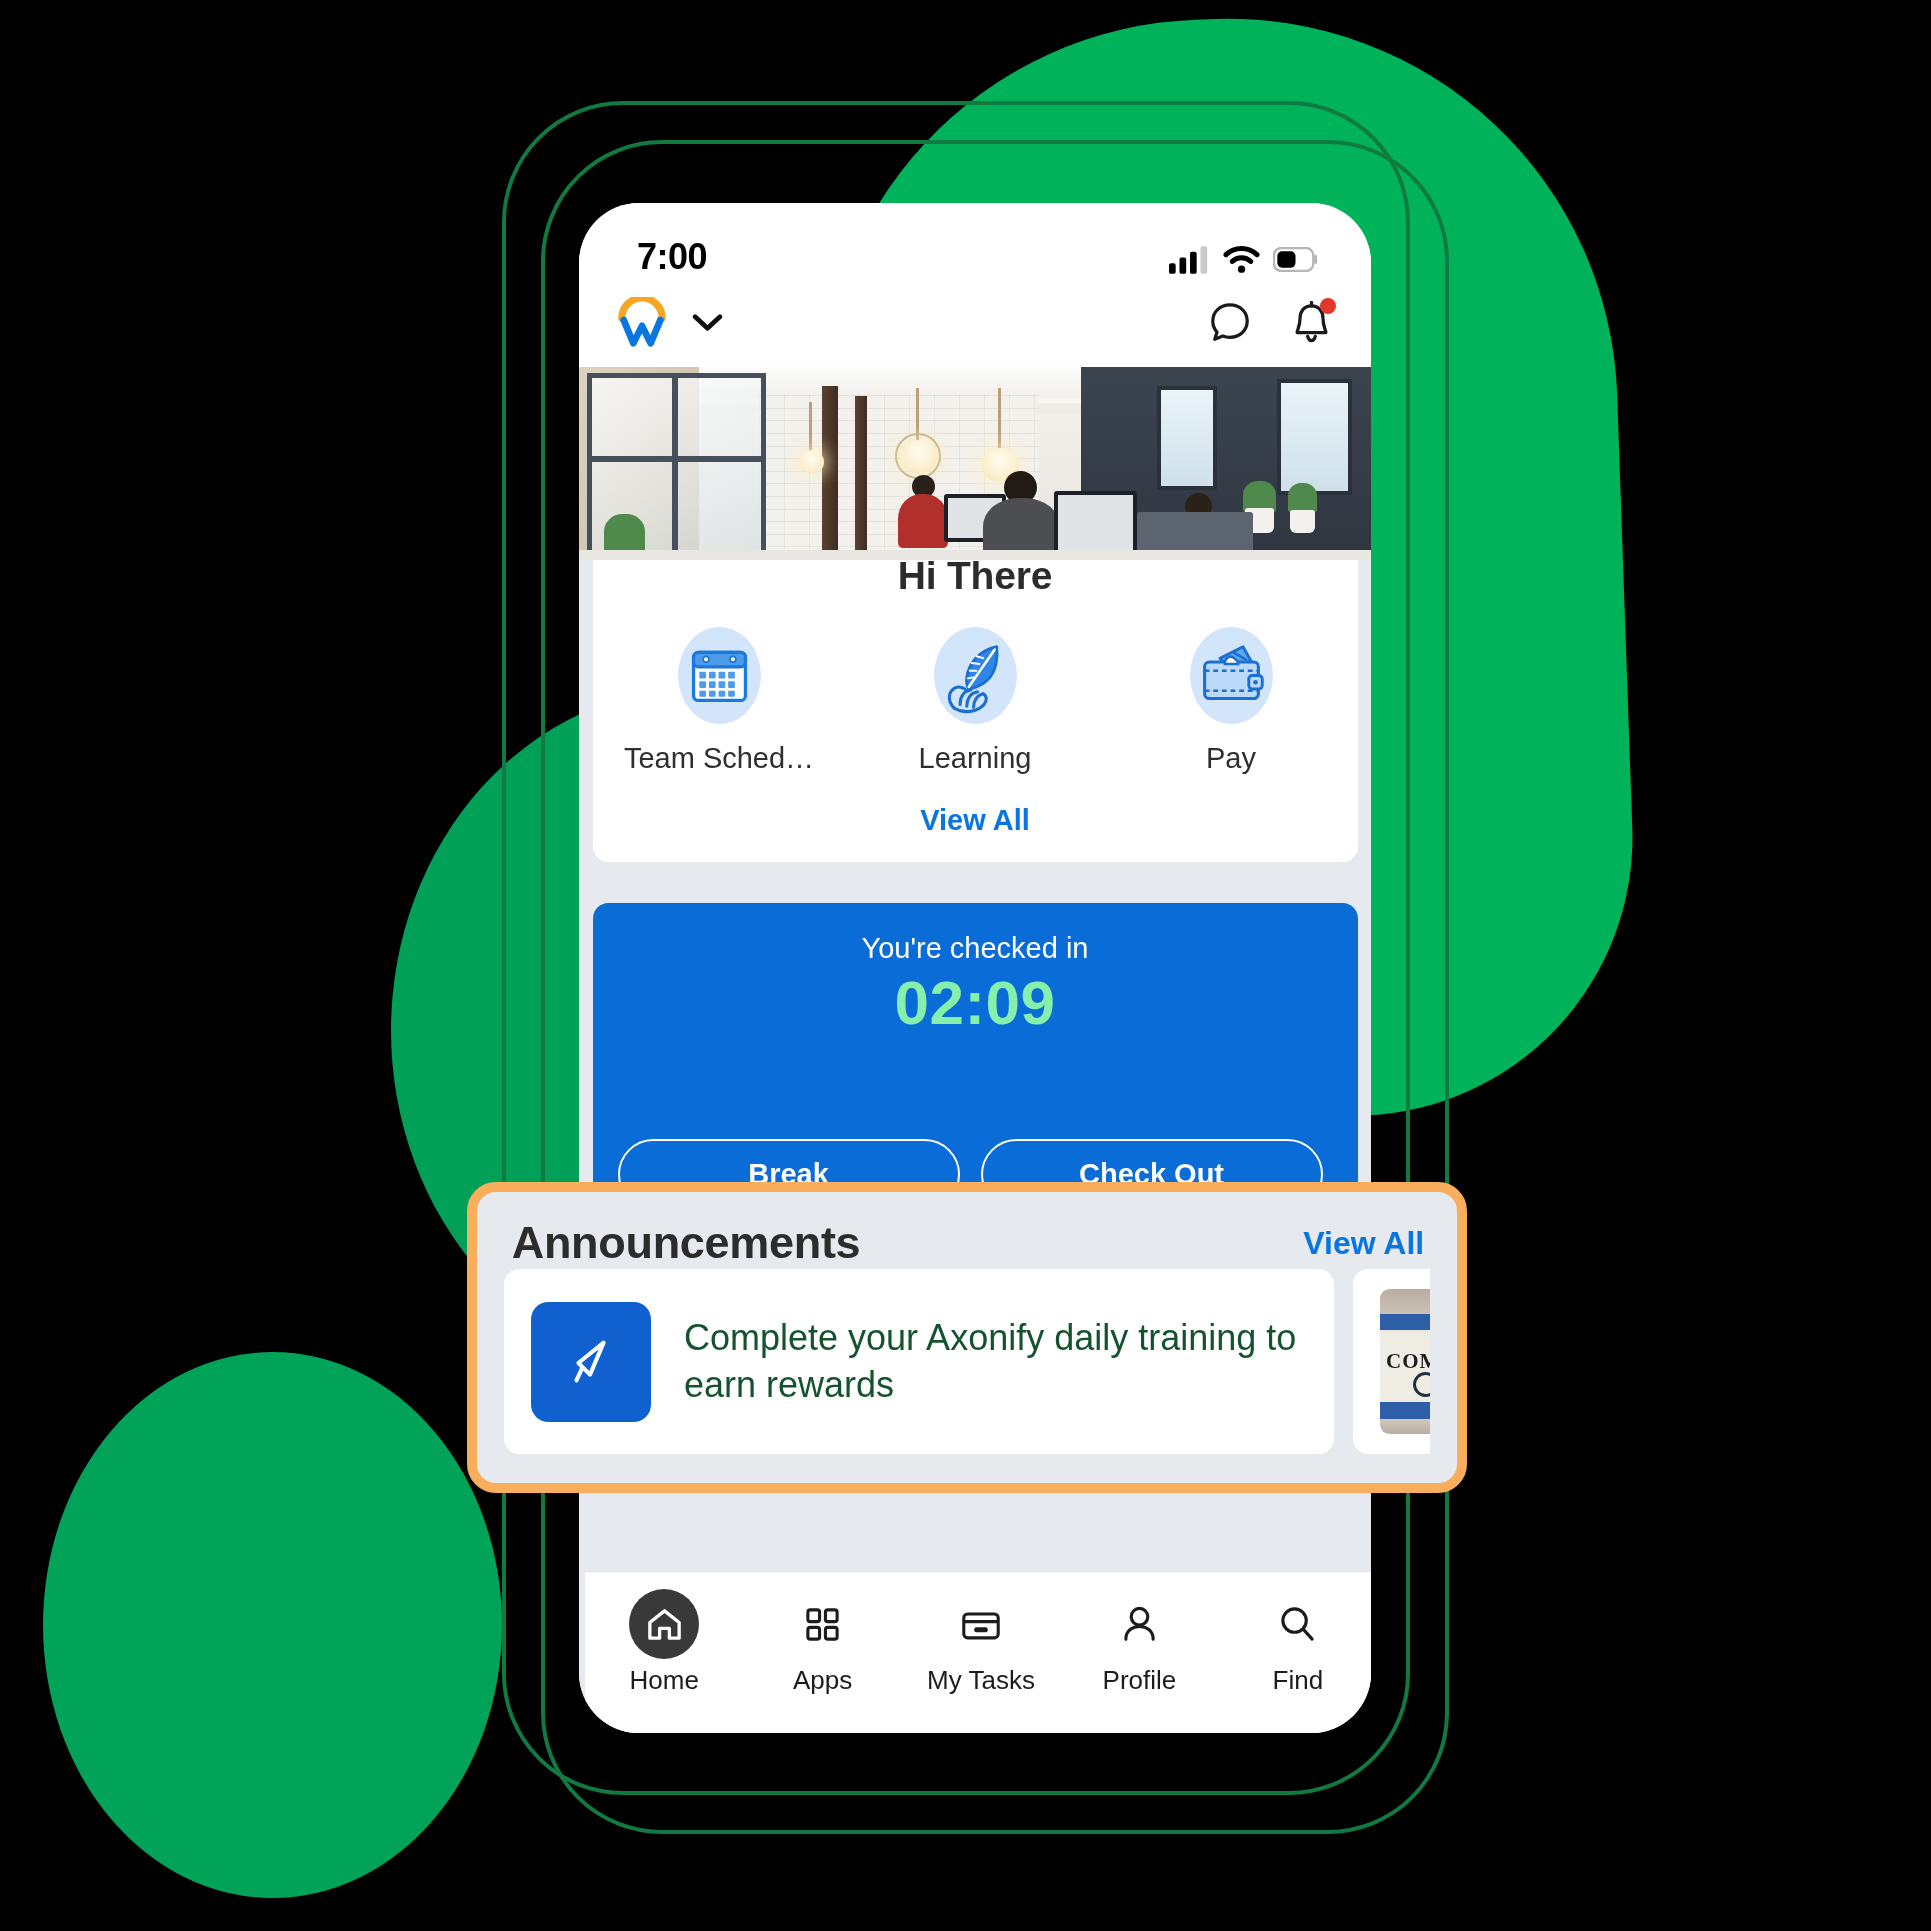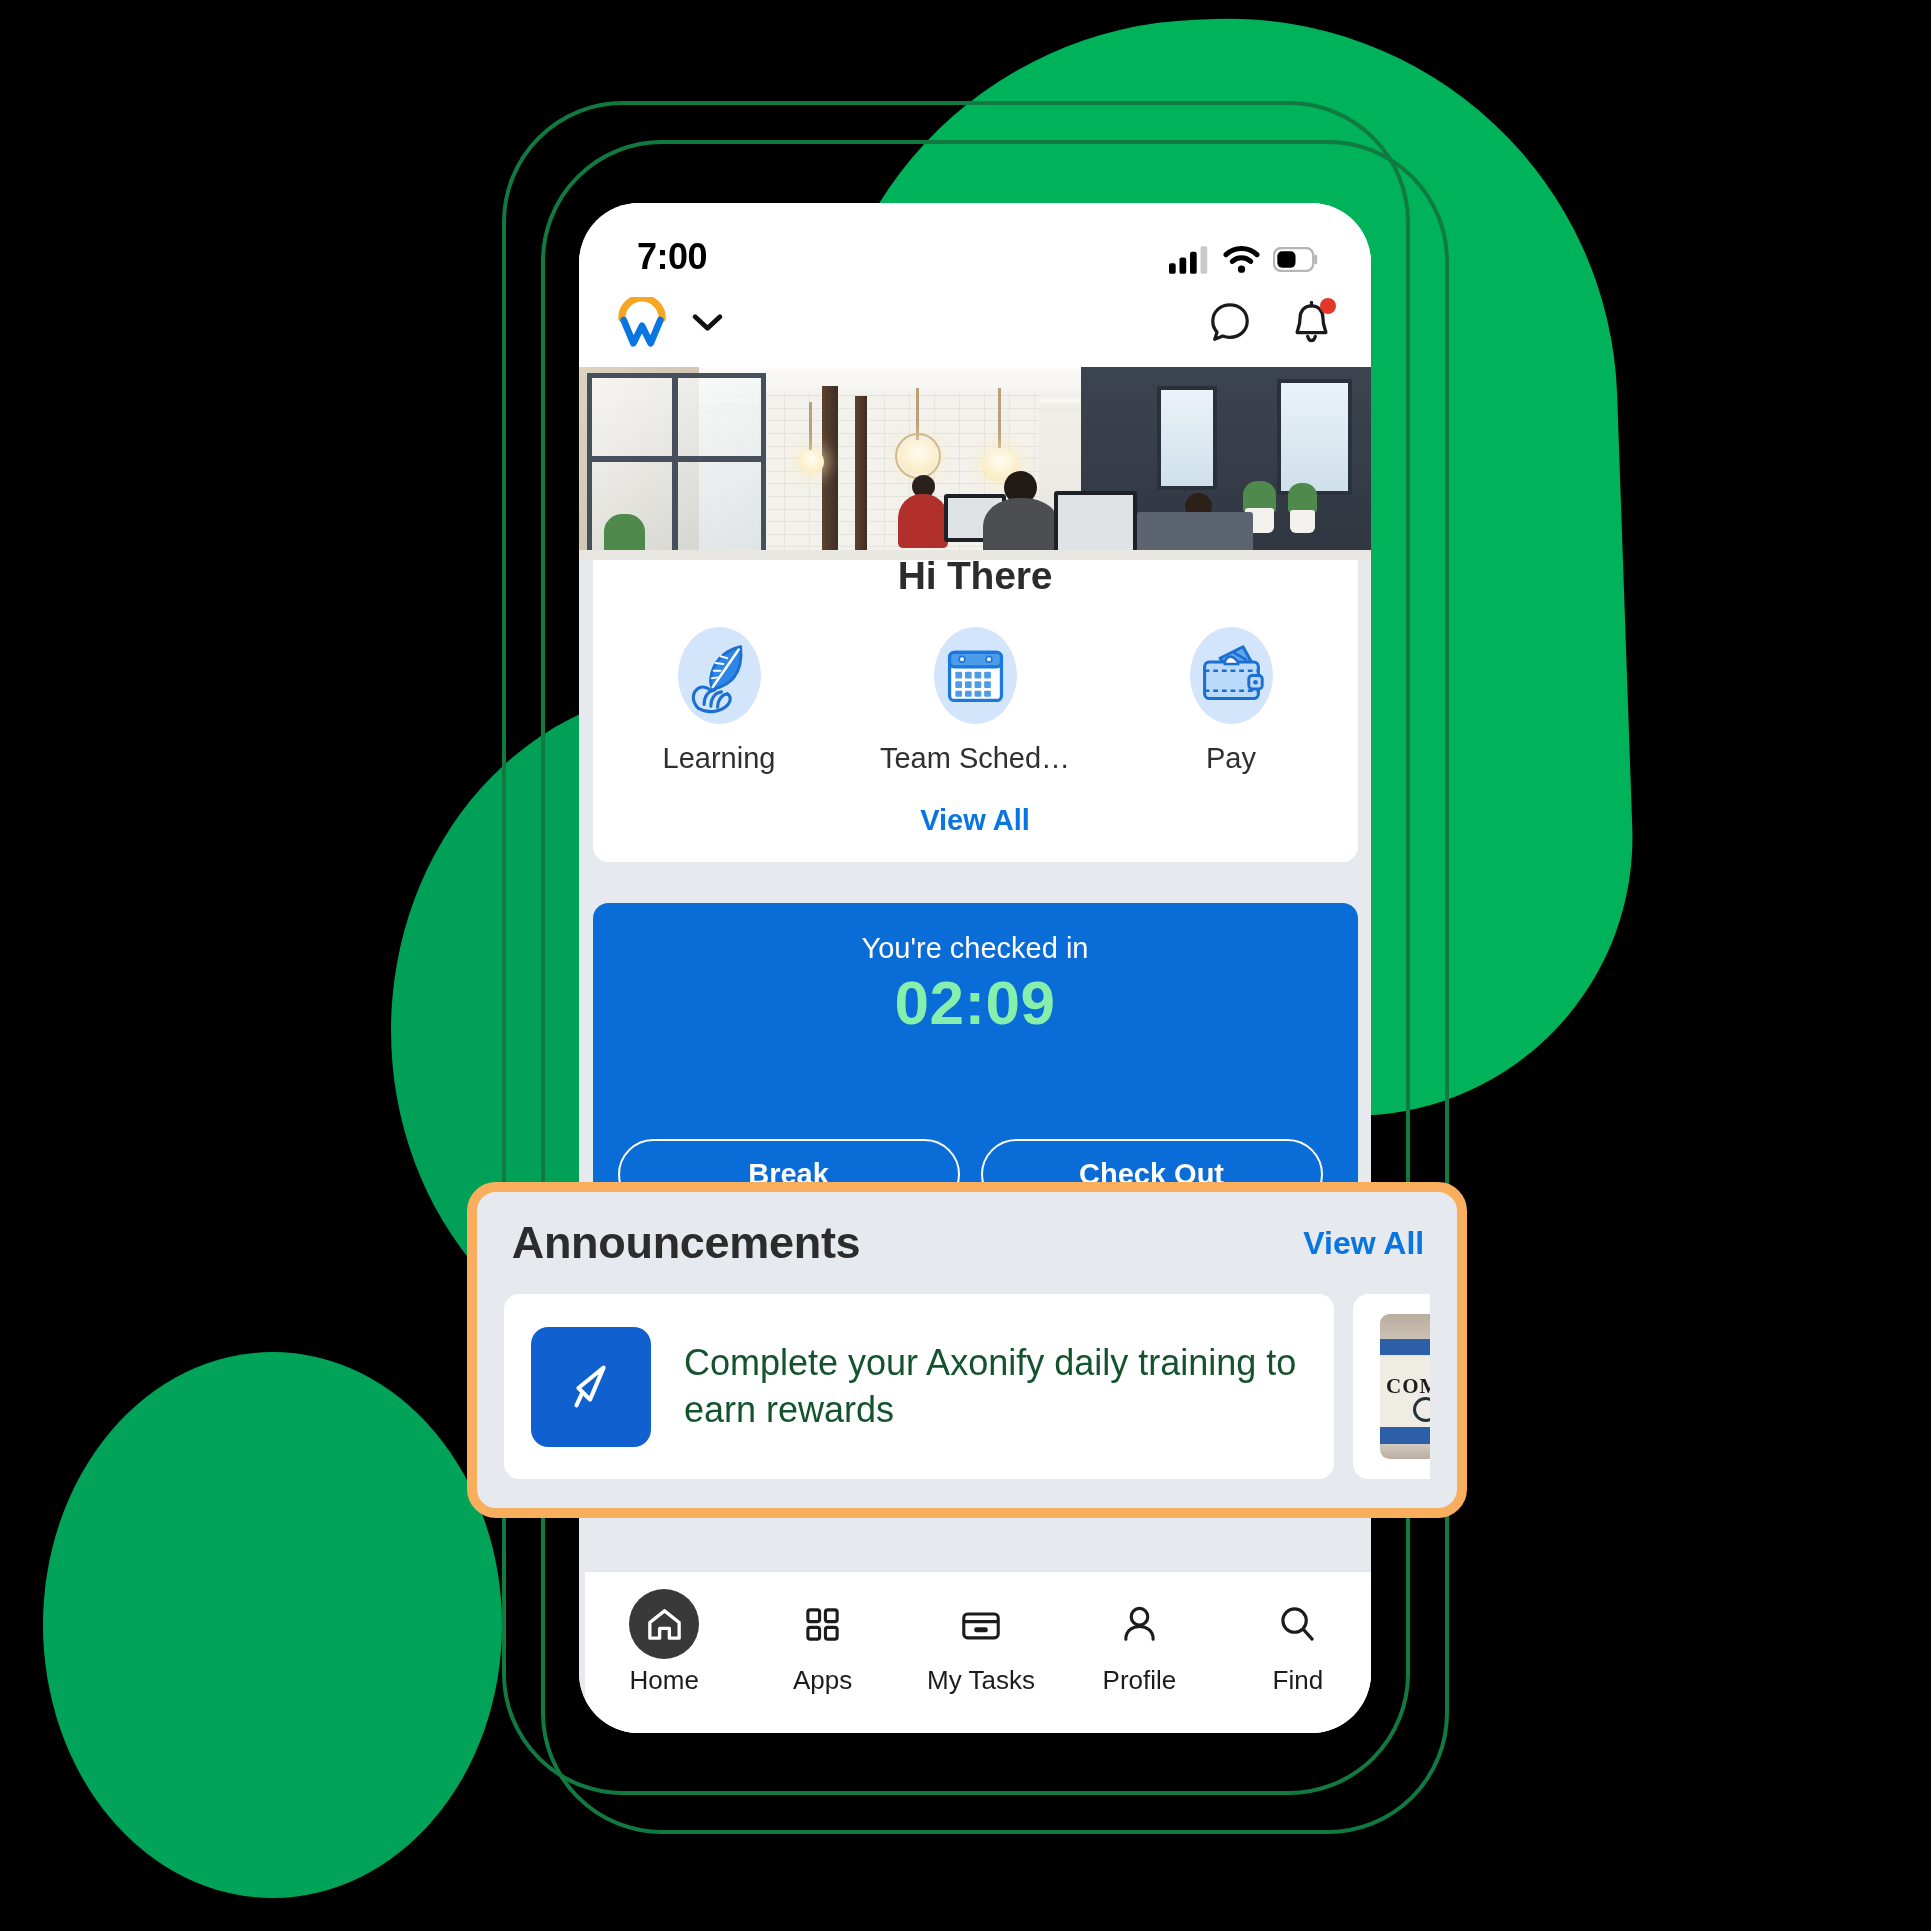--- a/index.html
+++ b/index.html
@@ -305,21 +305,20 @@
     top: 1182px;
     width: 1000px;
     background: #E6EAEE;
     border: 10.6px solid #F8AE5C;
     border-radius: 29px;
     padding: 25px 27px 29px;
   }
   .ann-head {
     display: flex; align-items: center; justify-content: space-between;
     padding: 0 5.8px 0 7.7px;
-    margin-bottom: 25px;
   }
   .ann-title {
     font-size: 45px;
     font-weight: 700;
     color: #2c2c2c;
     letter-spacing: -0.3px;
   }
   .ann-viewall {
     font-size: 32px;
     font-weight: 700;
@@ -488,34 +487,20 @@
     </div>
 
     <div class="screen-body">
 
       <div class="qa-card">
         <div class="qa-greeting">Hi There</div>
         <div class="qa-row">
 
           <div class="qa-item">
             <div class="qa-icon-wrap">
-              <svg width="77" height="77" viewBox="0 0 80 80">
-                <path d="M62 10 C44 14 33 27 31 42 C30 49 33 54 33 54 C33 54 47 52 55 42 C62 33 63 20 62 10 Z" fill="#2F86E8" stroke="#1B6FD0" stroke-width="3" stroke-linejoin="round"></path>
-                <path d="M60 13 L33 52" stroke="#fff" stroke-width="2.6" stroke-linecap="round"></path>
-                <path d="M48 22 L41 20 M44 28 L36 27 M41 35 L34 35 M38 42 L32 43" stroke="#fff" stroke-width="2" stroke-linecap="round"></path>
-                <path d="M18 74 C12 68 11 60 16 55 C21 50 28 52 31 56" stroke="#1B6FD0" stroke-width="3.2" fill="none" stroke-linecap="round"></path>
-                <path d="M24 70 C24 62 28 56 35 55 M31 72 C31 64 35 58 42 57 M38 73 C38 66 42 60 48 59" stroke="#1B6FD0" stroke-width="3.2" fill="none" stroke-linecap="round"></path>
-                <path d="M18 74 C28 80 42 78 49 70 C52 66 52 61 48 59" stroke="#1B6FD0" stroke-width="3.2" fill="none" stroke-linecap="round"></path>
-              </svg>
-            </div>
-            <div class="qa-label">Learning</div>
-          </div>
-
-          <div class="qa-item">
-            <div class="qa-icon-wrap">
               <svg width="73" height="73" viewBox="0 0 76 76">
                 <rect x="11" y="14" width="54" height="50" rx="5" fill="#fff" stroke="#1B78DE" stroke-width="3.4"></rect>
                 <rect x="11" y="14" width="54" height="15" rx="5" fill="#4E9BEA" stroke="#1B78DE" stroke-width="3.4"></rect>
                 <circle cx="24" cy="21" r="3" fill="#fff" stroke="#1B78DE" stroke-width="1.8"></circle>
                 <circle cx="52" cy="21" r="3" fill="#fff" stroke="#1B78DE" stroke-width="1.8"></circle>
                 <g fill="#4E9BEA">
                   <rect x="17" y="34" width="7" height="7" rx="1"></rect>
                     <rect x="27" y="34" width="7" height="7" rx="1"></rect>
                   <rect x="37" y="34" width="7" height="7" rx="1"></rect>
                     <rect x="47" y="34" width="7" height="7" rx="1"></rect>
@@ -528,20 +513,34 @@
                   <rect x="37" y="54" width="7" height="6" rx="1"></rect>
                     <rect x="47" y="54" width="7" height="6" rx="1"></rect>
                 </g>
               </svg>
             </div>
             <div class="qa-label">Team Sched…</div>
           </div>
 
           <div class="qa-item">
             <div class="qa-icon-wrap">
+              <svg width="77" height="77" viewBox="0 0 80 80">
+                <path d="M62 10 C44 14 33 27 31 42 C30 49 33 54 33 54 C33 54 47 52 55 42 C62 33 63 20 62 10 Z" fill="#2F86E8" stroke="#1B6FD0" stroke-width="3" stroke-linejoin="round"></path>
+                <path d="M60 13 L33 52" stroke="#fff" stroke-width="2.6" stroke-linecap="round"></path>
+                <path d="M48 22 L41 20 M44 28 L36 27 M41 35 L34 35 M38 42 L32 43" stroke="#fff" stroke-width="2" stroke-linecap="round"></path>
+                <path d="M18 74 C12 68 11 60 16 55 C21 50 28 52 31 56" stroke="#1B6FD0" stroke-width="3.2" fill="none" stroke-linecap="round"></path>
+                <path d="M24 70 C24 62 28 56 35 55 M31 72 C31 64 35 58 42 57 M38 73 C38 66 42 60 48 59" stroke="#1B6FD0" stroke-width="3.2" fill="none" stroke-linecap="round"></path>
+                <path d="M18 74 C28 80 42 78 49 70 C52 66 52 61 48 59" stroke="#1B6FD0" stroke-width="3.2" fill="none" stroke-linecap="round"></path>
+              </svg>
+            </div>
+            <div class="qa-label">Learning</div>
+          </div>
+
+          <div class="qa-item">
+            <div class="qa-icon-wrap">
               <svg width="77" height="73" viewBox="0 0 80 76">
                 <path d="M28 20 L52 8 L62 26 L40 34 Z" fill="#5FA5EE" stroke="#1B6FD0" stroke-width="3" stroke-linejoin="round"></path>
                 <path d="M42 14 L56 22" stroke="#1B6FD0" stroke-width="2.6"></path>
                 <rect x="12" y="24" width="56" height="38" rx="5" fill="#BBD9F8" stroke="#1B6FD0" stroke-width="3.2"></rect>
                 <path d="M12 33 H68" stroke="#1B6FD0" stroke-width="2.6" stroke-dasharray="5 4"></path>
                 <path d="M12 54 H68" stroke="#1B6FD0" stroke-width="2.6" stroke-dasharray="5 4"></path>
                 <rect x="58" y="38" width="14" height="14" rx="3.5" fill="#BBD9F8" stroke="#1B6FD0" stroke-width="3"></rect>
                 <circle cx="65" cy="45" r="2.4" fill="#1B6FD0"></circle>
                 <path d="M33 26 C33 20 38 16 43 20 C47 23 47 26 47 26 Z" fill="#fff" stroke="#1B6FD0" stroke-width="2.6"></path>
               </svg>

